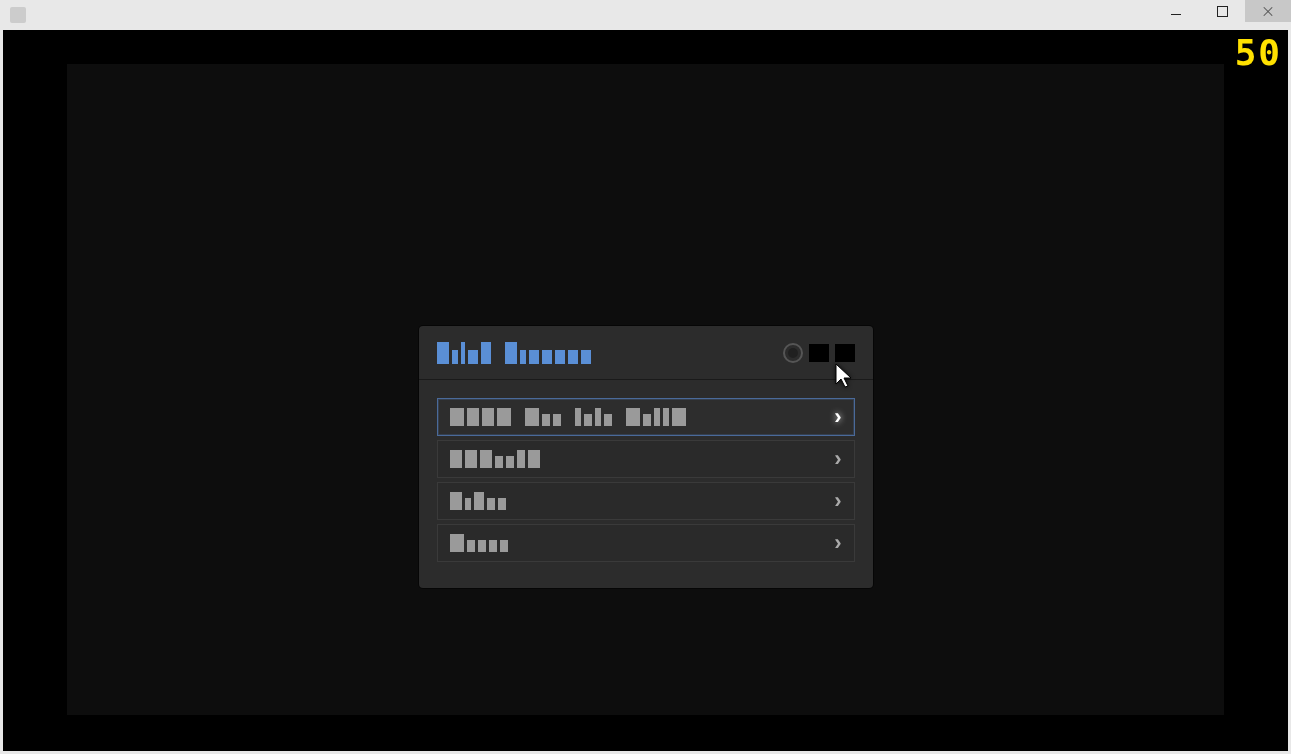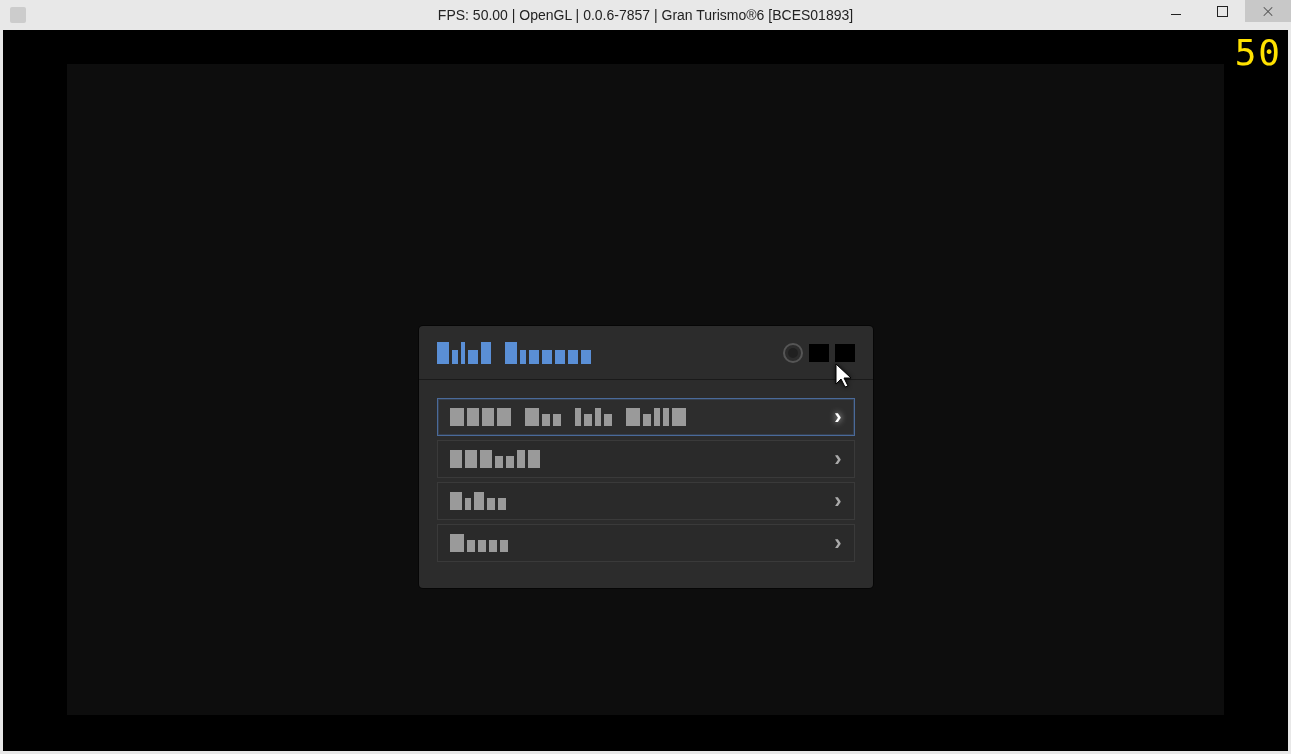--- a/index.html
+++ b/index.html
@@ -99,21 +99,21 @@
     bottom: 36px;
     background: #0d0d0d;
   }
 
   .fps-overlay {
     position: absolute;
     top: 2px;
     right: 6px;
     color: #ffe100;
     font-family: "Consolas", monospace;
-    font-weight: normal;
+    font-weight: bold;
     font-size: 36px;
     letter-spacing: 2px;
   }
 
   .menu-panel {
     position: absolute;
     left: 50%;
     top: 262px;
     transform: translateX(-50%);
     width: 454px;
@@ -211,21 +211,20 @@
     filter: drop-shadow(0 0 2px rgba(0,0,0,0.8));
   }
 </style>
 </head>
 <body>
 
 <div class="titlebar">
   <div class="titlebar-left">
     <div class="titlebar-icon"></div>
   </div>
-  <div class="titlebar-title">FPS: 50.00 | OpenGL | 0.0.6-7857 | Gran Turismo®6 [BCES01893]</div>
   <div class="window-controls">
     <div class="wc-btn wc-min"></div>
     <div class="wc-btn wc-max"></div>
     <div class="wc-btn wc-close"></div>
   </div>
 </div>
 
 <div class="viewport">
   <div class="fps-overlay">50</div>
 

